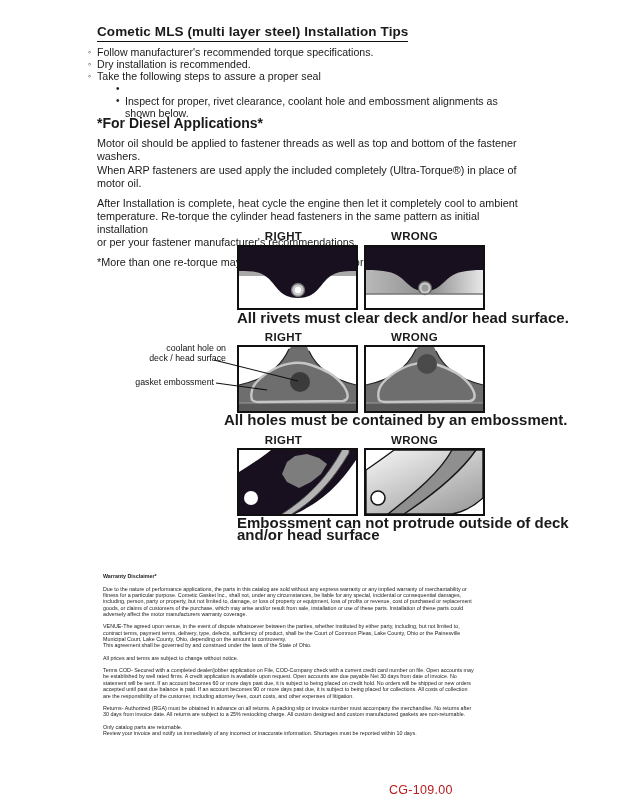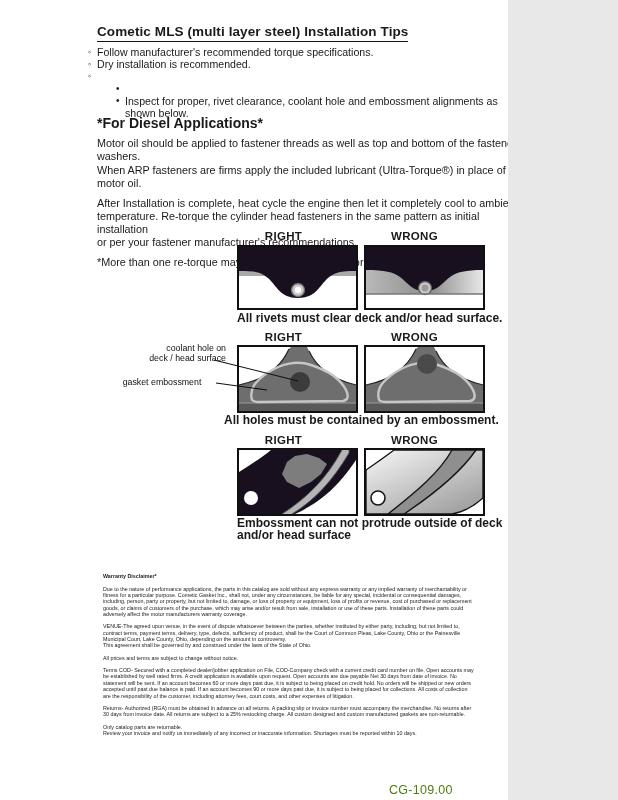--- a/index.html
+++ b/index.html
@@ -1,80 +1,81 @@
 <!DOCTYPE html>
 <html><head>
 <meta charset="utf-8">
 <style>
   html,body{margin:0;padding:0;background:#e8e8e8;}
-  .page{position:relative;width:508px;height:800px;background:#ffffff;overflow:hidden;
+  .page{position:relative;width:618px;height:800px;background:#ffffff;overflow:hidden;
         font-family:"Liberation Sans",sans-serif;color:#1a1a1a;}
   
   .title{position:absolute;left:97px;top:24px;font-size:13.5px;font-weight:bold;
          letter-spacing:0.1px;border-bottom:1.6px solid #111;padding-bottom:2px;display:inline-block;}
   
   .tips{position:absolute;left:88px;top:46px;width:440px;font-size:10.6px;line-height:12.2px;}
   .tip-row{display:flex;}
   .tip-row .glyph{width:9px;flex:0 0 9px;font-size:9px;line-height:12.2px;}
   .tip-row.sub{margin-left:28px;}
   .tip-row.sub .glyph{font-size:10px;}
   
   .diesel{position:absolute;left:97px;top:117px;width:436px;font-size:10.8px;line-height:13.2px;}
   .diesel-heading{font-size:14px;font-weight:bold;margin:0 0 7px 0;}
   .diesel p{margin:0 0 6.5px 0;white-space:pre-line;}
   
   .pair-labels{position:absolute;left:225px;display:flex;gap:14px;width:248px;}
   .pair-labels span{width:121px;text-align:center;font-weight:bold;font-size:11.5px;letter-spacing:0.3px;}
   .pair-boxes{position:absolute;left:237px;display:flex;gap:6px;}
   .pair-boxes svg{display:block;}
-  .caption{position:absolute;font-size:12px;font-weight:bold;line-height:12px;white-space:pre-line;}
+  .caption{position:absolute;font-size:15px;font-weight:bold;line-height:12px;white-space:pre-line;}
   .anno{position:absolute;font-size:8.8px;line-height:9.8px;text-align:right;white-space:pre-line;color:#111;}
   .leader-svg{position:absolute;left:205px;top:348px;pointer-events:none;z-index:5;}
   
   .warranty-wrap{position:absolute;left:103px;top:573px;width:418px;height:175px;overflow:visible;}
   .warranty{width:880px;transform:scale(0.5);transform-origin:0 0;
             font-size:10.7px;line-height:12.7px;color:#222;}
   .warranty .w-head{font-weight:bold;margin:0 0 12px 0;}
   .warranty p{margin:0 0 12px 0;white-space:pre-line;}
   .warranty p.tight{margin:0;}
   
-  .footer-code{position:absolute;left:389px;top:783px;font-size:12.5px;color:#4d7c0f;letter-spacing:0.3px;}
+  .footer-code{position:absolute;left:389px;top:783px;font-size:12.5px;color:#b91c1c;letter-spacing:0.3px;}
 </style>
 </head>
 <body>
 
 <div class="page">
 
   <div class="title">Cometic MLS (multi layer steel) Installation Tips</div>
 
   <div class="tips">
     <div class="tip-row">
       <span class="glyph">◦</span>
       <span>Follow manufacturer's recommended torque specifications.</span>
     </div>
     <div class="tip-row">
       <span class="glyph">◦</span>
       <span>Dry installation is recommended.</span>
     </div>
     <div class="tip-row">
       <span class="glyph">◦</span>
+      <span>Take the following steps to assure a proper seal</span>
     </div>
     <div class="tip-row sub">
       <span class="glyph">•</span>
     </div>
     <div class="tip-row sub">
       <span class="glyph">•</span>
       <span>Inspect for proper, rivet clearance, coolant hole and embossment alignments as shown below.</span>
     </div>
   </div>
 
   <div class="diesel">
     <div class="diesel-heading">*For Diesel Applications*</div>
     <p>Motor oil should be applied to fastener threads as well as top and bottom of the fastener washers.
-When ARP fasteners are firms apply the included lubricant (Ultra-Torque®) in place of motor oil.</p>
+When ARP fasteners are used apply the included completely (Ultra-Torque®) in place of motor oil.</p>
     <p>After Installation is complete, heat cycle the engine then let it completely cool to ambient
 temperature. Re-torque the cylinder head fasteners in the same pattern as initial installation
 or per your fastener manufacturer's recommendations.</p>
     <p>*More than one re-torque may be required to achieve proper fastener stretch*</p>
   </div>
 
   <div class="pair-labels" style="top:230px;">
     <span>RIGHT</span>
     <span>WRONG</span>
   </div>
@@ -106,21 +107,21 @@
     </svg>
   </div>
   <div class="caption" style="left:237px;top:312px;">All rivets must clear deck and/or head surface.</div>
 
   <div class="pair-labels" style="top:331px;">
     <span>RIGHT</span>
     <span>WRONG</span>
   </div>
   <div class="anno" style="left:130px;top:344px;width:96px;">coolant hole on
 deck / head surface</div>
-  <div class="anno" style="left:110px;top:378px;width:104px;text-align:center;">gasket embossment</div>
+  <div class="anno" style="left:110px;top:378px;width:104px;">gasket embossment</div>
   <svg class="leader-svg" width="100" height="48" viewBox="0 0 100 48">
     <line x1="9" y1="12" x2="93" y2="33" stroke="#111" stroke-width="1.2"></line>
     <line x1="11" y1="35" x2="62" y2="42" stroke="#111" stroke-width="1.2"></line>
   </svg>
   <div class="pair-boxes" style="top:345px;">
     <svg width="121" height="68" viewBox="0 0 121 68">
       <rect width="121" height="68" fill="#fff"></rect>
       <path d="M2,40 C22,36 42,26 52,4 L54,2 H70 L72,6 C82,28 102,36 119,40 L119,66 H2 Z" fill="#6e6e6e"></path>
       <path d="M2,40 C22,36 42,26 52,4" fill="none" stroke="#242424" stroke-width="1.2"></path>
       <path d="M72,6 C82,28 102,36 119,40" fill="none" stroke="#242424" stroke-width="1.2"></path>

